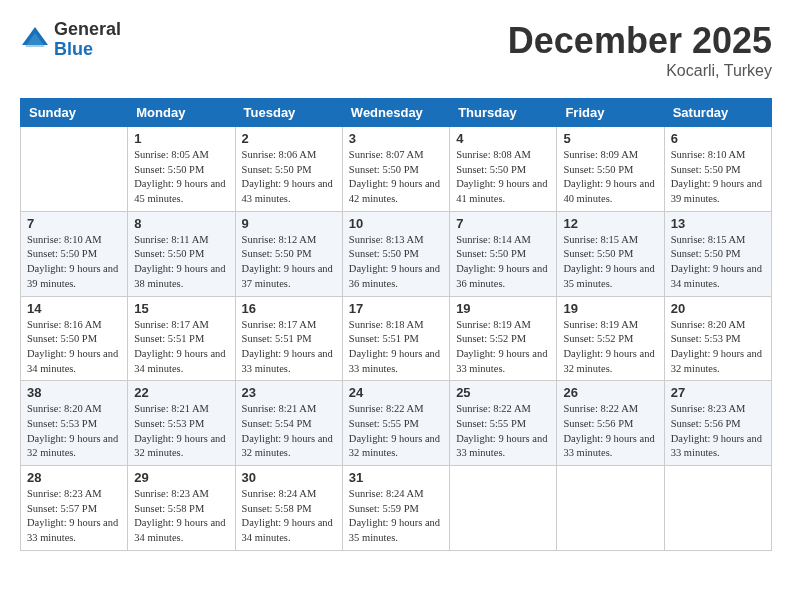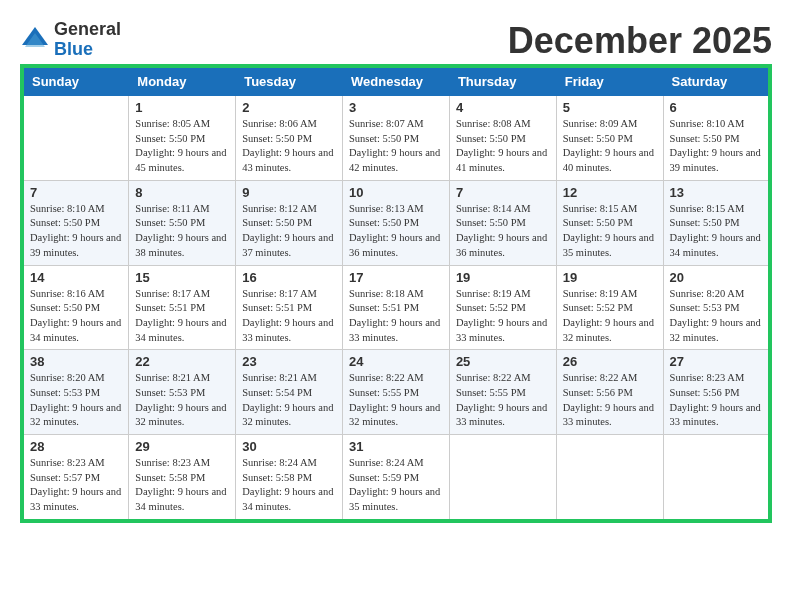--- a/index.html
+++ b/index.html
@@ -7,21 +7,21 @@
       font-family: Arial, sans-serif;
       background: #fff;
       width: 792px;
       min-height: 612px;
       padding: 20px;
     }
     .header {
       display: flex;
       justify-content: space-between;
       align-items: flex-start;
-      margin-bottom: 2px;
+      margin-bottom: 18px;
     }
     .logo {
       display: flex;
       align-items: center;
     }
     .logo-text {
       display: flex;
       flex-direction: column;
       line-height: 1.1;
     }
@@ -48,21 +48,21 @@
       font-weight: bold;
       color: #333;
     }
     .location {
       font-size: 16px;
       color: #555;
     }
     .calendar {
       width: 100%;
       border-collapse: collapse;
-      border: 4px solid #22c55e;
+      border: 1px solid #22c55e;
     }
     .calendar th {
       background-color: #1a6fba;
       color: #fff;
       font-size: 13px;
       font-weight: bold;
       padding: 6px 8px;
       text-align: left;
       border: 1px solid #1a6fba;
     }
@@ -109,20 +109,21 @@
       <polygon points="15,2 28,20 2,20" fill="#1a6fba"></polygon>
       <polygon points="15,8 25,22 5,22" fill="#4a9fd4" opacity="0.5"></polygon>
     </svg>
     <div class="logo-text">
       <span class="logo-general">General</span>
       <span class="logo-blue">Blue</span>
     </div>
   </div>
   <div class="title-section">
     <div class="month-title">December 2025</div>
+    <div class="location">Kocarli, Turkey</div>
   </div>
 </div>
 
 <table class="calendar">
   <thead>
     <tr>
     <th>Sunday</th>
         <th>Monday</th>
         <th>Tuesday</th>
         <th>Wednesday</th>

